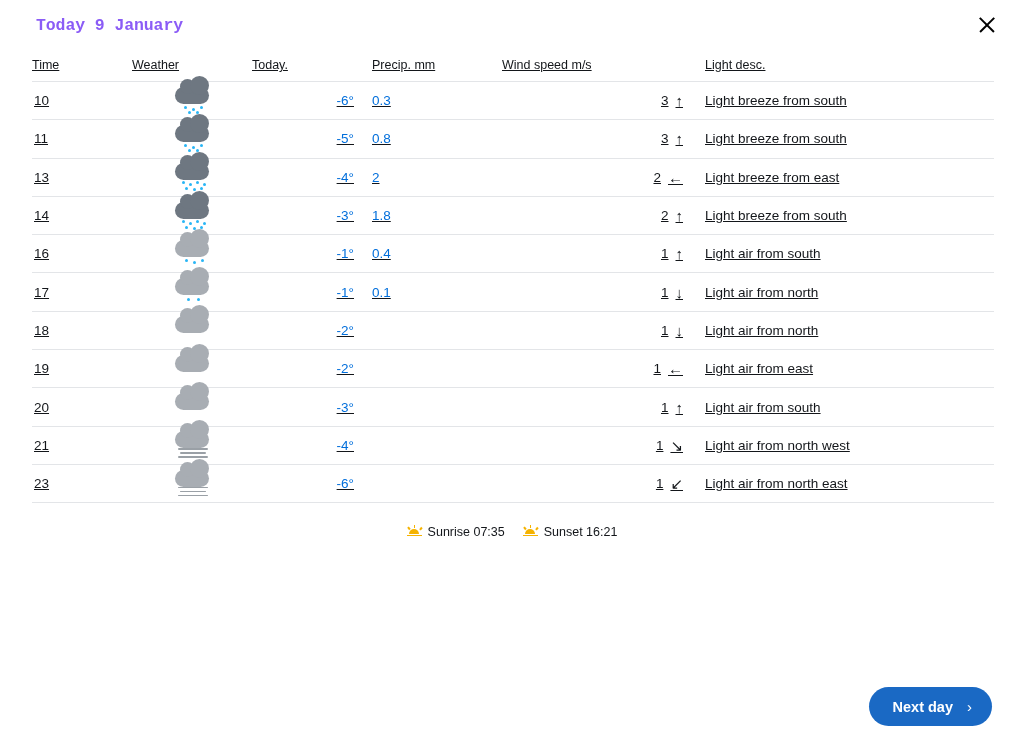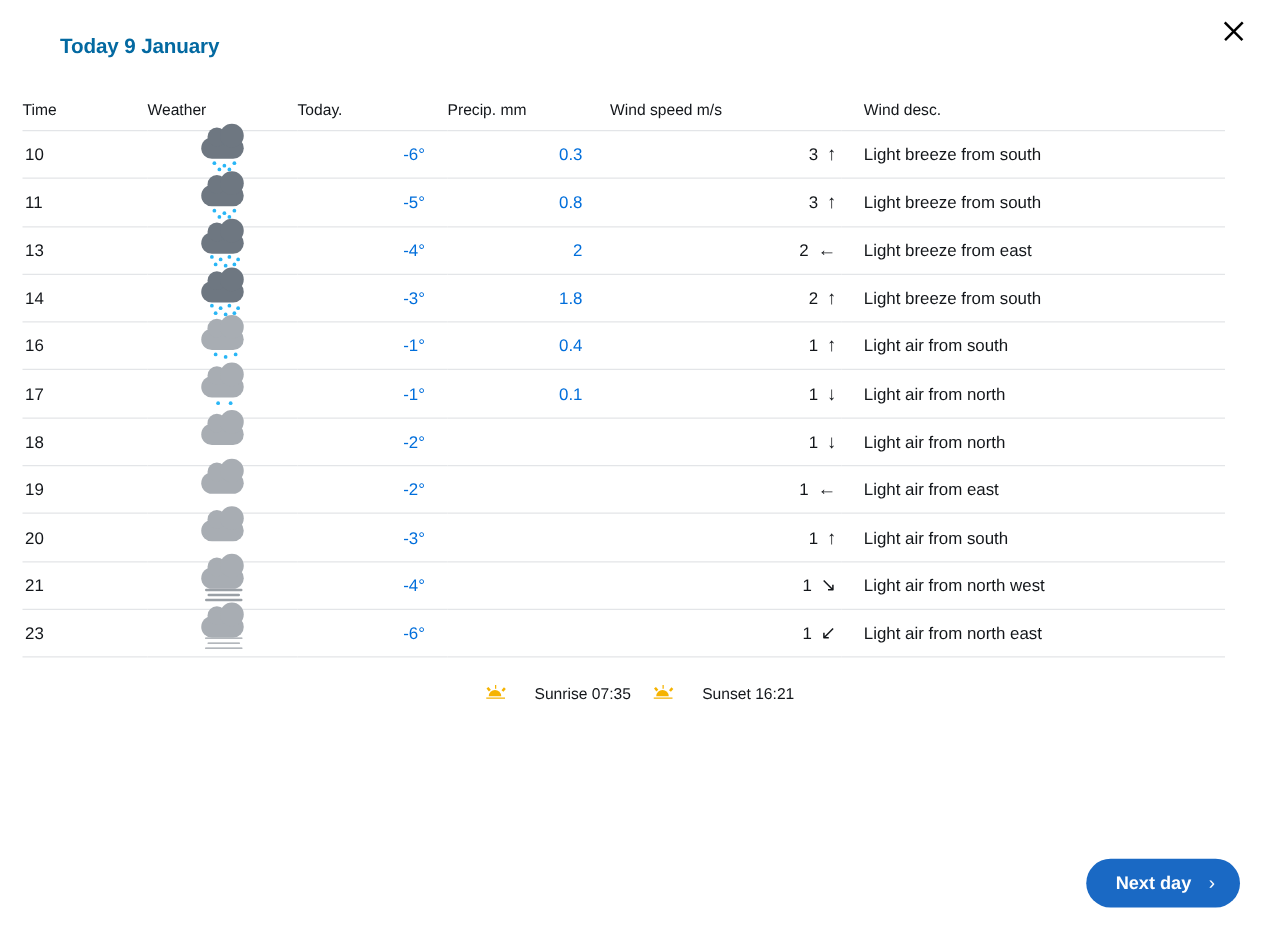--- a/index.html
+++ b/index.html
@@ -21,23 +21,24 @@
   .header {
     display: flex;
     align-items: flex-start;
     justify-content: space-between;
     padding: 10px 22px 0 32px;
   }
   .title {
     font-size: 16.5px;
     font-weight: bold;
     letter-spacing: -0.1px;
-    color: #0369a1;
-    margin: 16px;
+    color: #8b5cf6;
+    margin: 4px;
     padding-top: 2px;
+    font-family: Liberation Mono, monospace;
   }
   .close-btn {
     width: 30px;
     height: 30px;
     border: none;
     background: transparent;
     cursor: pointer;
     position: relative;
     padding: 0;
   }
@@ -48,44 +49,45 @@
     width: 20px;
     height: 1.6px;
     background: #000;
     display: block;
   }
   .close-btn span:first-child { transform: rotate(45deg); }
   .close-btn span:last-child { transform: rotate(-45deg); }
 
   table.fc {
     width: 962px;
-    margin: 18px 32px 0 18px;
+    margin: 18px 32px 0 32px;
     border-collapse: collapse;
     table-layout: fixed;
+    text-decoration: underline;
   }
   table.fc th {
     font-size: 12.5px;
     font-weight: normal;
     color: #13161a;
     text-align: left;
     padding: 0 0 9px 0;
     border-bottom: 1px solid #e3e5e8;
     vertical-align: bottom;
   }
   table.fc td {
     border-bottom: 1px solid #e3e5e8;
     font-size: 13.5px;
     height: 38.3px;
     padding: 0;
     vertical-align: middle;
   }
   .c-time { width: 100px; }
   .c-weather { width: 120px; text-align: center; }
   .c-temp { width: 120px; text-align: right; }
-  .c-precip { width: 130px; text-align: right; }
+  .c-precip { width: 130px; text-align: left; }
   .c-wind { width: 185px; text-align: right; }
   .c-desc { width: 307px; padding-left: 18px !important; }
 
   th.c-weather { text-align: center; padding-left: 0; }
   th.c-temp { text-align: right; padding-right: 8px; }
   th.c-precip { text-align: right; padding-right: 8px; }
   th.c-wind { text-align: right; padding-right: 0; }
   th.c-desc { text-align: left; padding-left: 18px; }
 
   td.c-time { font-size: 13px; color: #13161a; padding-left: 2px !important; }
@@ -160,21 +162,21 @@
 
   .sun-row {
     margin-top: 22px;
     display: flex;
     align-items: center;
     justify-content: center;
     gap: 18px;
     font-size: 12.5px;
     color: #13161a;
   }
-  .sun-item { display: flex; align-items: center; gap: 24px; }
+  .sun-item { display: flex; align-items: center; gap: 6px; }
   .sun-ic {
     width: 15px; height: 14px; position: relative; display: inline-block;
   }
   .sun-ic .disc {
     position: absolute; left: 2.5px; top: 4px;
     width: 10px; height: 5px;
     background: #f5b301;
     border-radius: 5px 5px 0 0;
   }
   .sun-ic .base {
@@ -220,21 +222,21 @@
   </div>
 
   <table class="fc">
     <thead>
       <tr>
         <th class="c-time">Time</th>
         <th class="c-weather">Weather</th>
         <th class="c-temp">Today.</th>
         <th class="c-precip">Precip. mm</th>
         <th class="c-wind">Wind speed m/s</th>
-        <th class="c-desc">Wind desc.</th>
+        <th class="c-desc">Light desc.</th>
       </tr>
     </thead>
     <tbody id="tbody">
         <tr>
           <td class="c-time">10</td>
           <td class="c-weather"><span class="wicon"><span class="cloud dark"></span><span class="drops">
                 <i style="left:4px;top:1px"></i>
                 <i style="left:12px;top:3px"></i>
                 <i style="left:20px;top:1px"></i>
                 <i style="left:8px;top:6px"></i>

